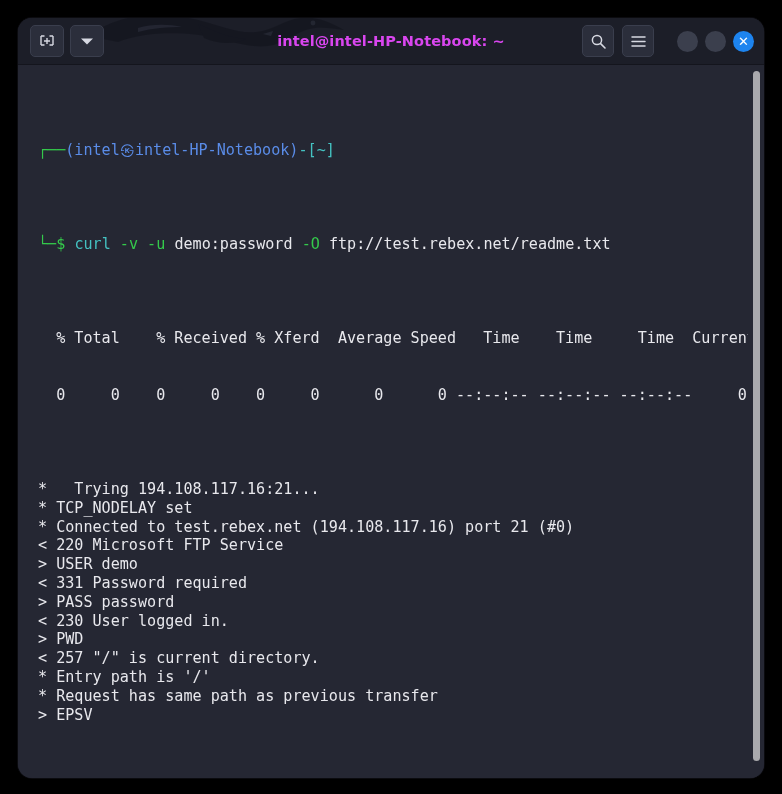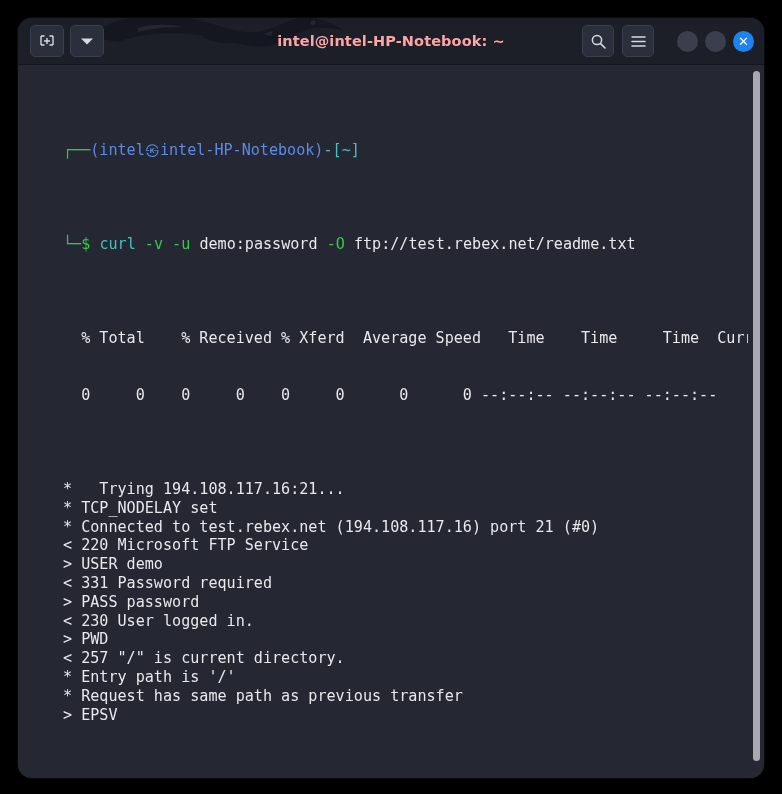--- a/index.html
+++ b/index.html
@@ -67,21 +67,21 @@
   #window-title {
     position: absolute;
     left: 0; right: 0;
     top: 0; bottom: 0;
     display: flex;
     align-items: center;
     justify-content: center;
     font-family: "DejaVu Sans", sans-serif;
     font-size: 14.5px;
     font-weight: bold;
-    color: #fca5a5;
+    color: #d946ef;
     letter-spacing: 0.1px;
     z-index: 2;
     pointer-events: none;
   }
 
   #titlebar-right {
     position: absolute;
     right: 10px;
     top: 0;
     height: 46px;
@@ -135,21 +135,21 @@
     left: 0;
     top: 1px;
     right: 16px;
     font-family: "DejaVu Sans Mono", monospace;
     font-size: 15.1px;
     line-height: 18.82px;
     color: #e8e8ed;
     white-space: pre;
     letter-spacing: 0px;
   }
-  .line { height: 18.82px; padding-left: 20px; margin-left: 25px; }
+  .line { height: 18.82px; padding-left: 20px; }
 
   
   .c-green  { color: #34c94b; }
   .c-blue   { color: #5a8ce8; }
   .c-cyan   { color: #44c2c2; }
   .c-white  { color: #e8e8ed; text-align: right; }
 
   
   #scrollbar-track {
     position: absolute;

